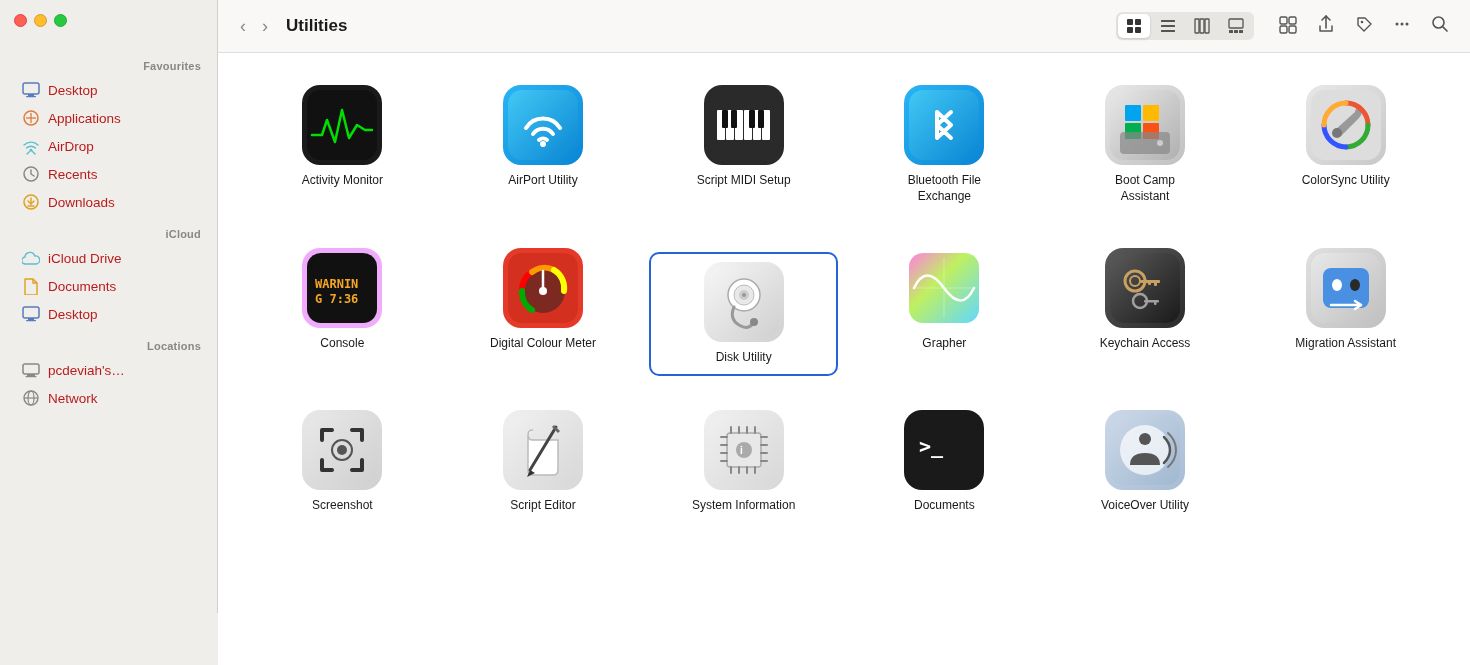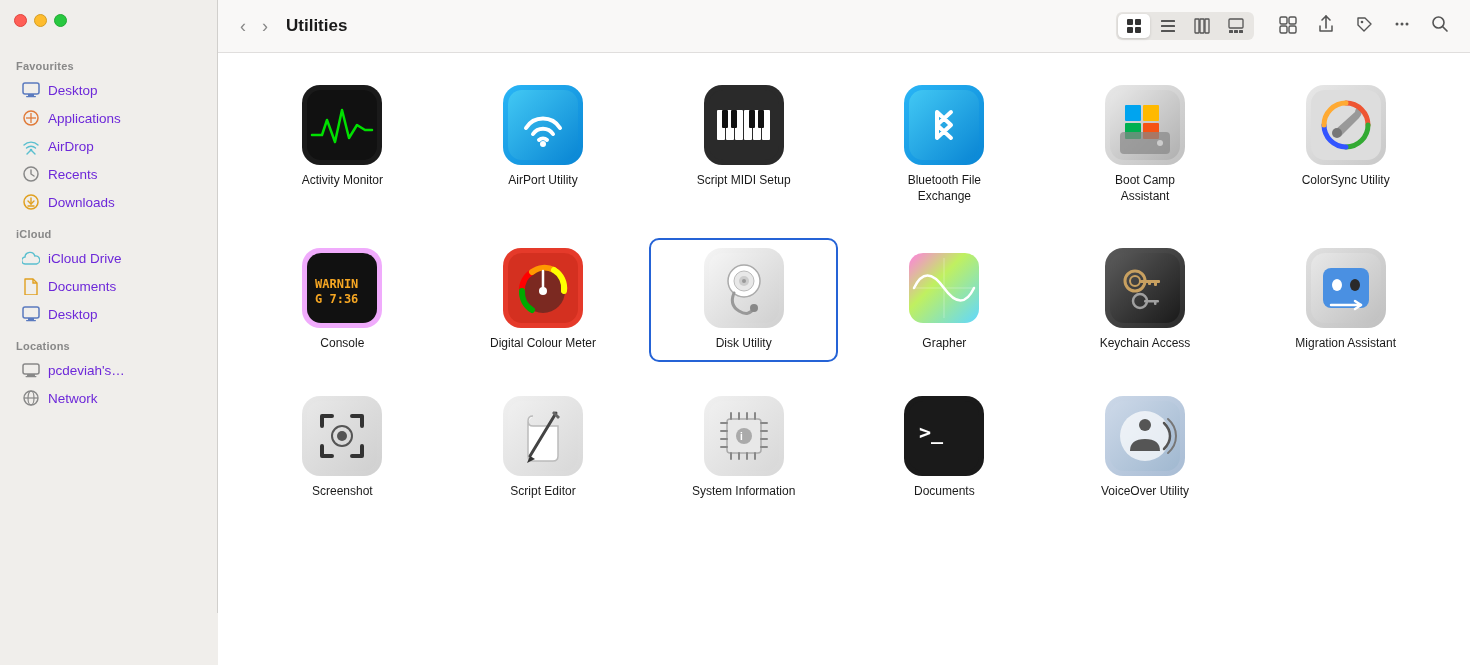--- a/index.html
+++ b/index.html
@@ -15,41 +15,42 @@
     
     .sidebar {
       width: 218px;
       min-width: 218px;
       background: #f0eeeb;
       border-right: 1px solid #d1cfcc;
       display: flex;
       flex-direction: column;
       padding-top: 48px;
       height: 613px;
+      text-align: right;
     }
 
     .sidebar-section-label {
       font-size: 11px;
       font-weight: 600;
       color: #888;
       padding: 12px 16px 4px 16px;
       letter-spacing: 0.02em;
       text-transform: none;
     }
 
     .sidebar-item {
       display: flex;
       align-items: center;
       gap: 8px;
       padding: 5px 16px;
       cursor: pointer;
       border-radius: 6px;
       margin: 0 6px;
       font-size: 13.5px;
-      color: #6d28d9;
+      color: #b91c1c;
     }
 
     .sidebar-icon {
       width: 18px;
       height: 18px;
       display: flex;
       align-items: center;
       justify-content: center;
       font-size: 15px;
       flex-shrink: 0;
@@ -194,20 +195,21 @@
       align-items: center;
       gap: 8px;
       cursor: pointer;
       padding: 8px;
       border-radius: 8px;
     }
 
     .app-item.selected {
       outline: 2px solid #2563d6;
       border-radius: 8px;
+      margin-top: 14px;
     }
 
     .app-icon {
       width: 80px;
       height: 80px;
       border-radius: 18px;
       display: flex;
       align-items: center;
       justify-content: center;
       font-size: 44px;

